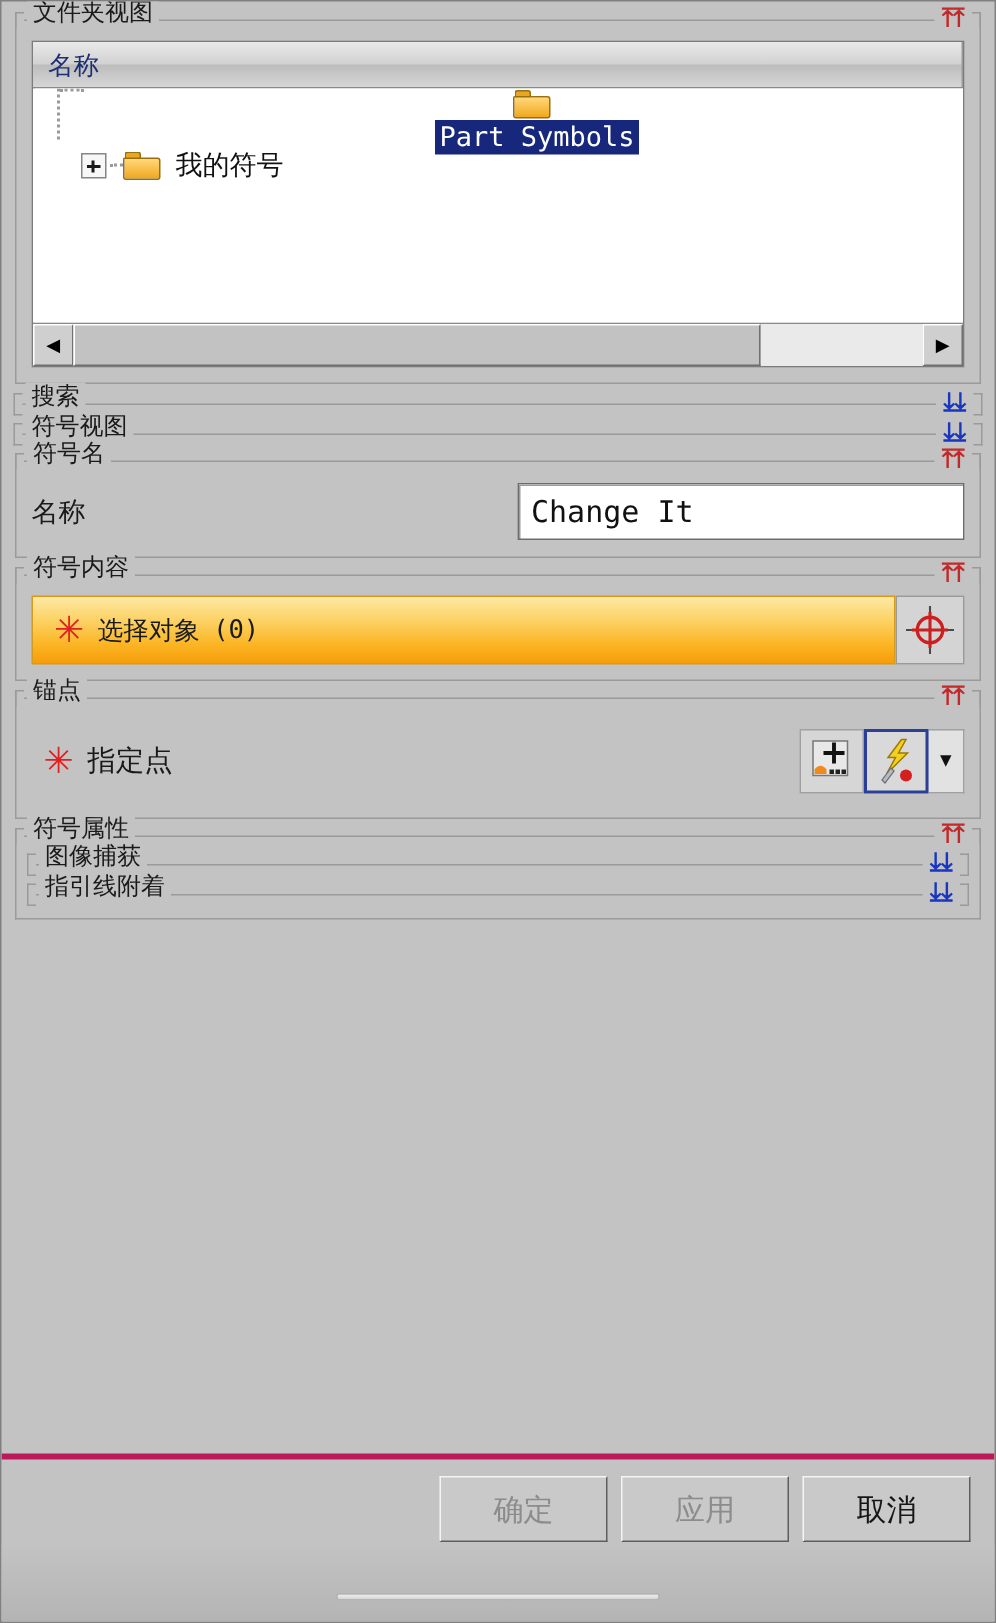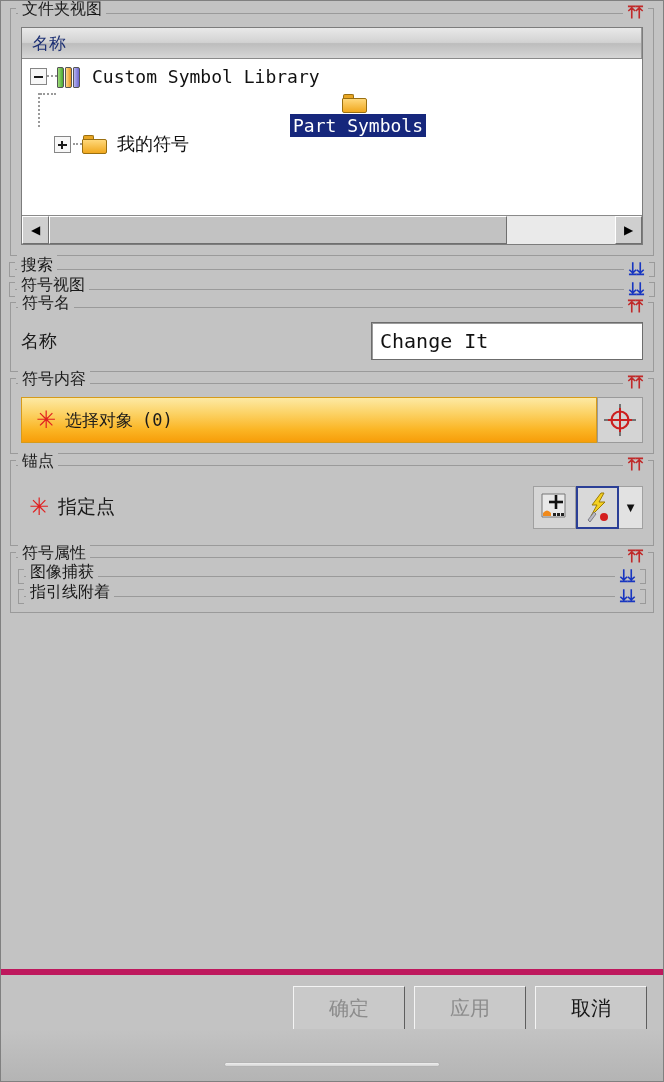--- a/index.html
+++ b/index.html
@@ -335,21 +335,21 @@
     align-items: center;
     min-height: 40px;
   }
   .row-label {
     font-size: 18px;
     color: #1a1a1a;
     flex: 0 0 auto;
   }
   .spacer { flex: 1 1 auto; }
   .text-input {
-    width: 272px;
+    width: 298px;
     height: 38px;
     background: #ffffff;
     border: 1px solid #6c6c6c;
     box-shadow: inset 1px 1px 0 #9b9b9b;
     box-sizing: border-box;
     font-size: 20px;
     font-family: "DejaVu Sans Mono", monospace;
     color: #111;
     padding: 0 8px;
     line-height: 36px;
@@ -446,21 +446,21 @@
     font-family: "DejaVu Sans", sans-serif;
   }
 
   
   .footer {
     position: absolute;
     left: 0; right: 0;
     bottom: 0;
     height: 112px;
     background: #c3c3c3;
-    border-top: 6px solid #be185d;
+    border-top: 4px solid #be185d;
     box-sizing: border-box;
   }
   .btn-row {
     display: flex;
     justify-content: flex-end;
     align-items: center;
     gap: 9px;
     padding: 11px 16px 0 0;
   }
   .dlg-btn {
@@ -517,30 +517,20 @@
         </div>
         <div class="corner-r"></div>
       </div>
       <div class="group-content">
         <div class="tree-wrap">
           <div class="tree-header">
             <div class="col">名称</div>
           </div>
           <div class="tree-area">
 
-            <div class="tree-node">
-              <div class="expander"></div>
-              <div class="dotted-h"></div>
-              <div class="books-icon">
-                  <i></i>
-                  <i></i>
-                  <i></i>
-                </div>
-              <div class="node-label">Custom Symbol Library</div>
-            </div>
 
             <div class="tree-node indent">
               <div class="dotted-v"></div>
               <div class="dotted-h" style="position:absolute;left:18px;width:16px;"></div>
               <div class="folder-icon">
                   <span class="tab"></span>
                   <span class="body"></span>
                 </div>
               <div class="node-label selected">Part Symbols</div>
             </div>

